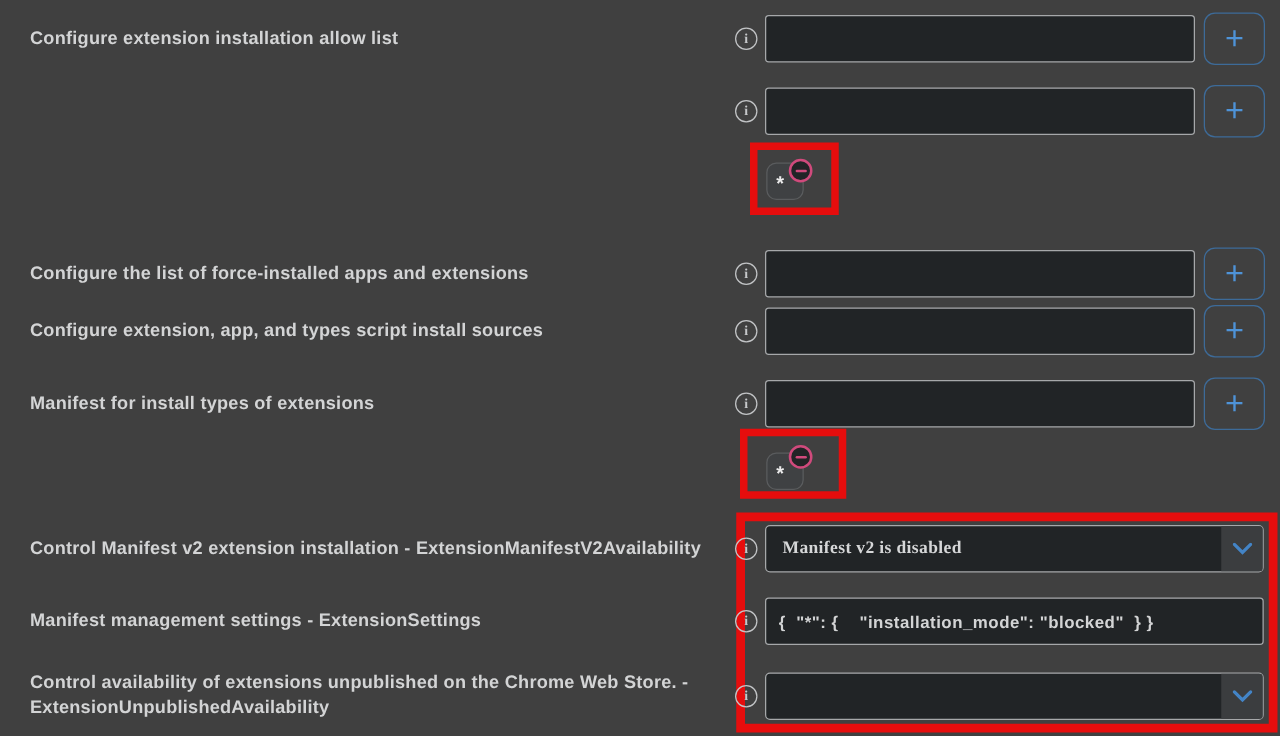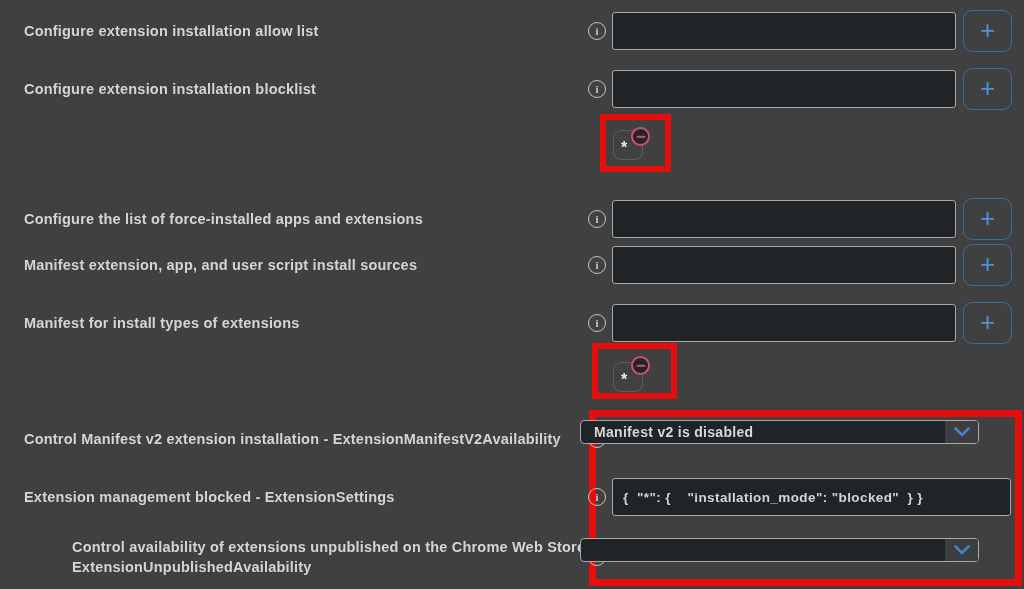--- a/index.html
+++ b/index.html
@@ -11,21 +11,21 @@
   }
   .row { position:absolute; left:0; width:100%; height:38px; }
   #r1{top:12px} #r2{top:70px} #r3{top:200px} #r4{top:246px}
   #r5{top:304px} #r6{top:420px} #r7{top:478px} #r8{top:538px}
 
   .label {
     position:absolute; left:24px; top:50%; transform:translateY(-50%);
     font-size:14.5px; font-weight:600; color:#d3d4d5;
     letter-spacing:0.2px; white-space:nowrap;
   }
-  #r8 .label { white-space:normal; width:572px; line-height:19.5px;margin-left:48px; }
+  #r8 .label { white-space:normal; width:572px; line-height:19.5px; }
 
   .info {
     position:absolute; left:588px; top:50%; transform:translateY(-50%);
     width:16px; height:16px; border:1.5px solid #c2c4c6; border-radius:50%;
     display:flex; align-items:center; justify-content:center;
     color:#c6c8ca; font-size:11px; font-weight:600; cursor:pointer;
     font-family:"Liberation Serif", serif;
   }
 
   .text-input {
@@ -41,23 +41,23 @@
   .plus-btn {
     position:absolute; left:963px; top:-2px; width:49px; height:42px;
     background:transparent; border:1.5px solid #3d6b99; border-radius:9px;
     color:#4e93d8; font-size:26px; font-weight:400; line-height:1;
     display:flex; align-items:center; justify-content:center;
     padding:0 0 2px 0; cursor:pointer; box-sizing:border-box;
     font-family:"Liberation Sans", sans-serif;
   }
 
   .select {
-    position:absolute; left:580px; top:0; width:399px; height:24px;
+    position:absolute; left:612px; top:0; width:399px; height:38px;
     background:#212426; border:1.5px solid #a6a8aa; border-radius:4px;
-    box-sizing:border-box; display:flex; align-items:center; cursor:pointer;
+    box-sizing:border-box; display:flex; align-items:center; cursor:pointer;font-family:Liberation Serif, serif;
   }
   .select-text {
     padding-left:13px; font-size:14px; font-weight:600;
     color:#d6d7d8; letter-spacing:0.3px;
   }
   .select-chev {
     position:absolute; right:0; top:0; bottom:0; width:33px;
     background:#3b3d3f; border-radius:0 2px 2px 0;
     display:flex; align-items:center; justify-content:center;
   }
@@ -98,21 +98,20 @@
   <div class="row" id="r1">
     <span class="label">Configure extension installation allow list</span>
     <span class="info">
         <span>i</span>
       </span>
     <input class="text-input" type="text" value="" style="">
     <button class="plus-btn">+</button>
   </div>
 
   <div class="row" id="r2">
-    <span class="label">Configure extension installation blocklist</span>
     <span class="info">
         <span>i</span>
       </span>
     <input class="text-input" type="text" value="" style="">
     <button class="plus-btn">+</button>
   </div>
 
   <div class="hl-rect hl-rect1"></div>
   <span class="chip chip1">
     <span class="chip-star">*</span>
@@ -124,21 +123,21 @@
   <div class="row" id="r3">
     <span class="label">Configure the list of force-installed apps and extensions</span>
     <span class="info">
         <span>i</span>
       </span>
     <input class="text-input" type="text" value="" style="">
     <button class="plus-btn">+</button>
   </div>
 
   <div class="row" id="r4">
-    <span class="label">Manifest extension, app, and user script install sources</span>
+    <span class="label">Configure extension, app, and types script install sources</span>
     <span class="info">
         <span>i</span>
       </span>
     <input class="text-input" type="text" value="" style="">
     <button class="plus-btn">+</button>
   </div>
 
   <div class="row" id="r5">
     <span class="label">Manifest for install types of extensions</span>
     <span class="info">
@@ -167,21 +166,21 @@
       <span class="select-text">Manifest v2 is disabled</span>
       <span class="select-chev">
         <svg width="16" height="10" viewBox="0 0 16 10">
             <polyline points="1.5,1.5 8,8 14.5,1.5" stroke="#4384c6" stroke-width="2.6" fill="none" stroke-linecap="round"></polyline>
           </svg>
       </span>
     </div>
   </div>
 
   <div class="row" id="r7">
-    <span class="label">Extension management blocked - ExtensionSettings</span>
+    <span class="label">Manifest management settings - ExtensionSettings</span>
     <span class="info">
         <span>i</span>
       </span>
     <input class="text-input wide" type="text" value="{  &quot;*&quot;: {    &quot;installation_mode&quot;: &quot;blocked&quot;  } }" style="">
   </div>
 
   <div class="row" id="r8">
     <span class="label">Control availability of extensions unpublished on the Chrome Web Store. - ExtensionUnpublishedAvailability</span>
     <span class="info">
         <span>i</span>

